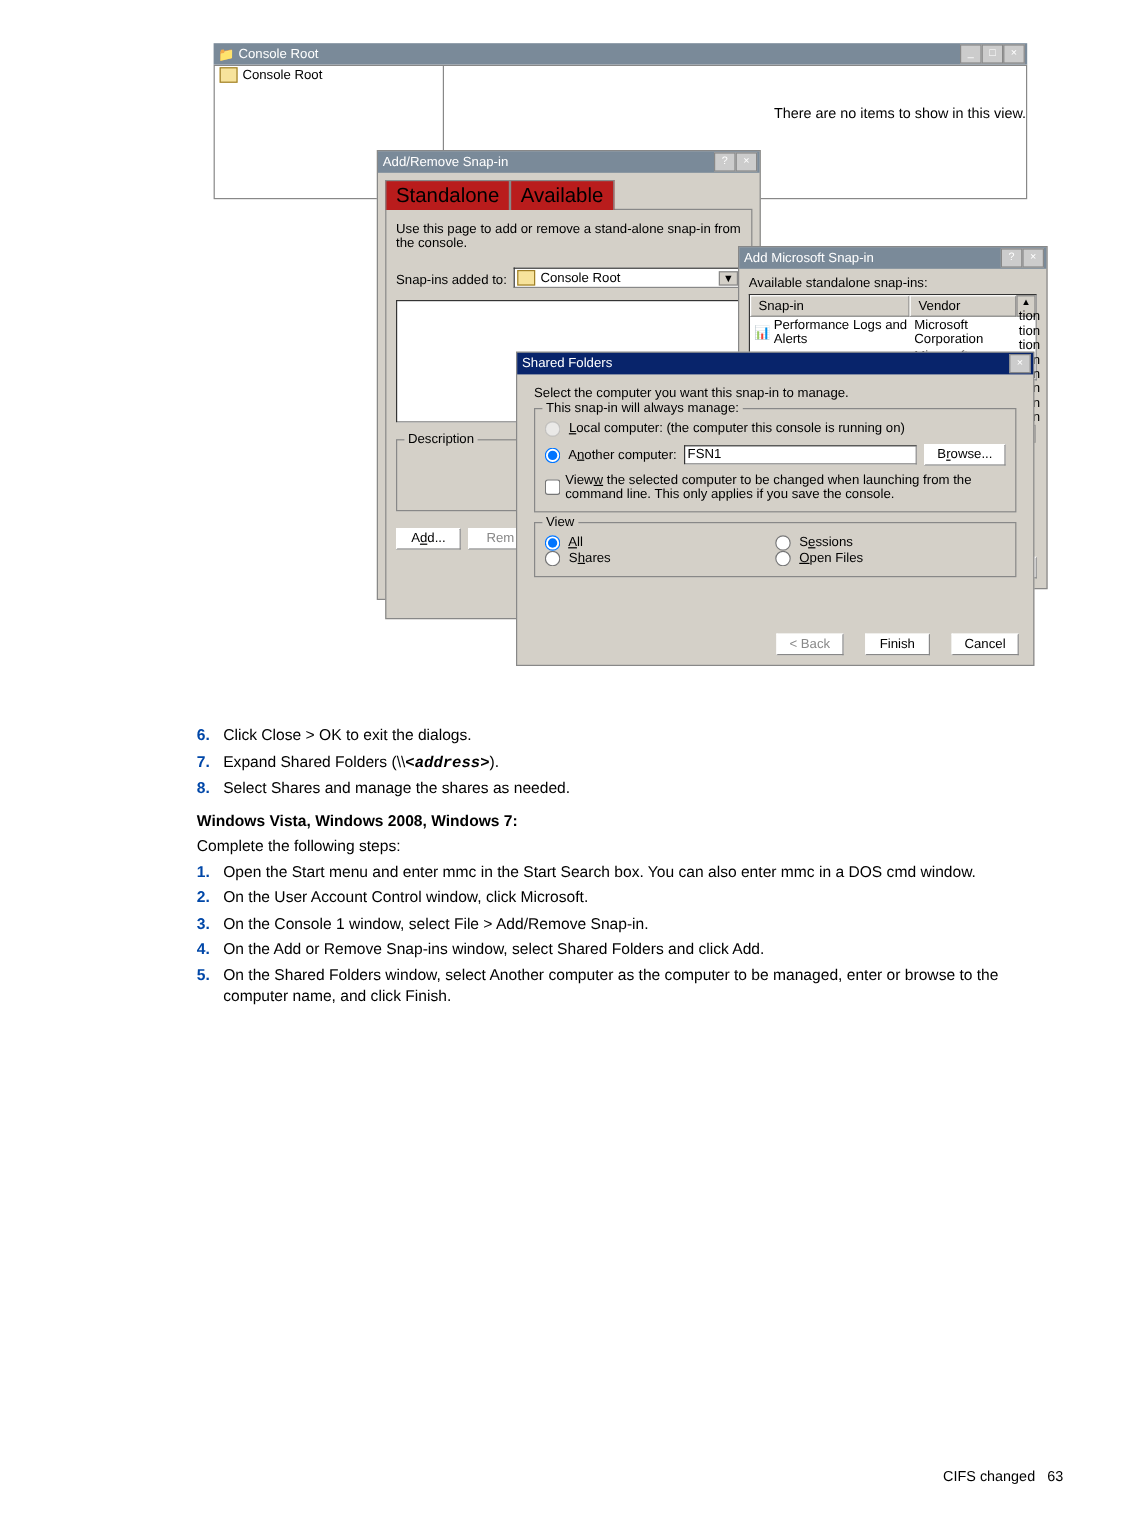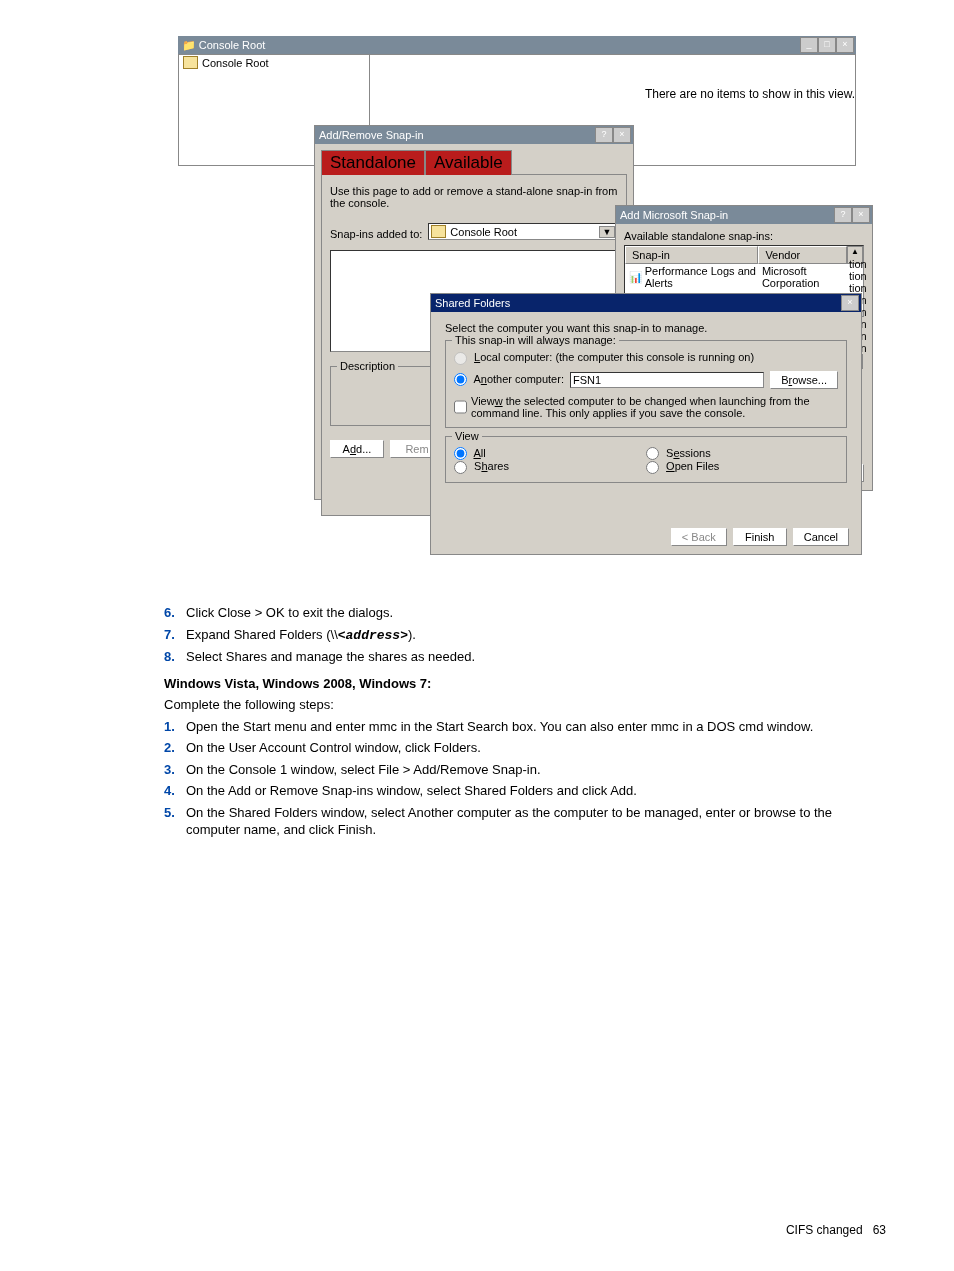--- a/index.html
+++ b/index.html
@@ -179,21 +179,21 @@
            <div><label><input type="radio" checked="" style=""> <span class="underline">A</span>ll</label></div>
            <div><label><input type="radio" style=""> S<span class="underline">h</span>ares</label></div>
          </div>
          <div style="flex:1">
            <div><label><input type="radio" style=""> S<span class="underline">e</span>ssions</label></div>
            <div><label><input type="radio" style=""> <span class="underline">O</span>pen Files</label></div>
          </div>
        </div>
      </div>
    </div>
-   <div style="position:absolute;bottom:8px;right:12px;display:flex;gap:6px">
+   <div style="position:absolute;bottom:8px;right:12px;display:flex;gap:18px">
      <button class="wbtn" style="color:#888">&lt; Back</button>
      <button class="wbtn">Finish</button>
      <button class="wbtn">Cancel</button>
    </div>
  </div>
 </div>
 
 <div class="doc">
   <ol id="stepsA">
       <li>
@@ -211,21 +211,21 @@
     </ol>
   <div class="heading">Windows Vista, Windows 2008, Windows 7:</div>
   <div class="para">Complete the following steps:</div>
   <ol id="stepsB">
       <li>
         <span class="n">1.</span>
         <span class="t">Open the Start menu and enter <b>mmc</b> in the <b>Start Search</b> box. You can also enter <b>mmc</b> in a DOS cmd window.</span>
       </li>
       <li>
         <span class="n">2.</span>
-        <span class="t">On the User Account Control window, click <b>Folders</b>.</span>
+        <span class="t">On the User Account Control window, click <b>Microsoft</b>.</span>
       </li>
       <li>
         <span class="n">3.</span>
         <span class="t">On the Console 1 window, select <b>File</b> &gt; <b>Add/Remove Snap-in</b>.</span>
       </li>
       <li>
         <span class="n">4.</span>
         <span class="t">On the Add or Remove Snap-ins window, select <b>Shared Folders</b> and click <b>Add</b>.</span>
       </li>
       <li>

